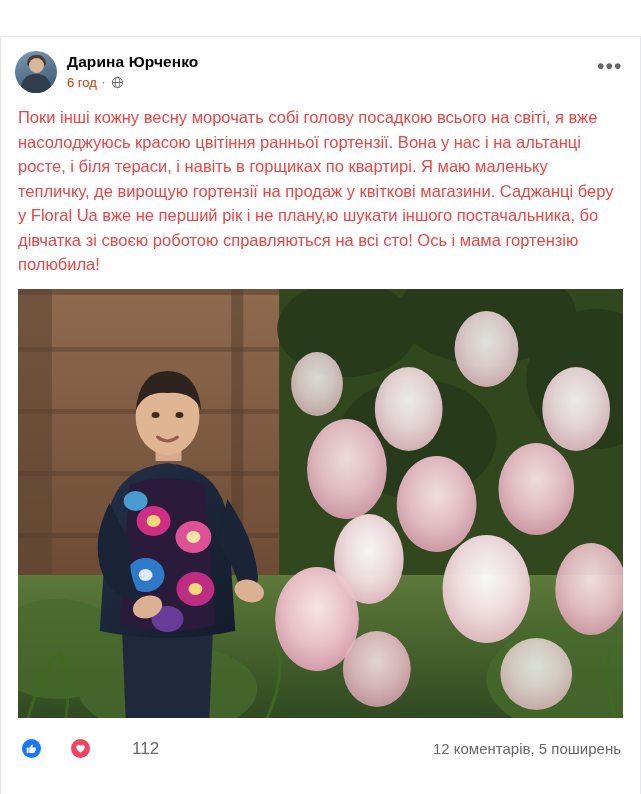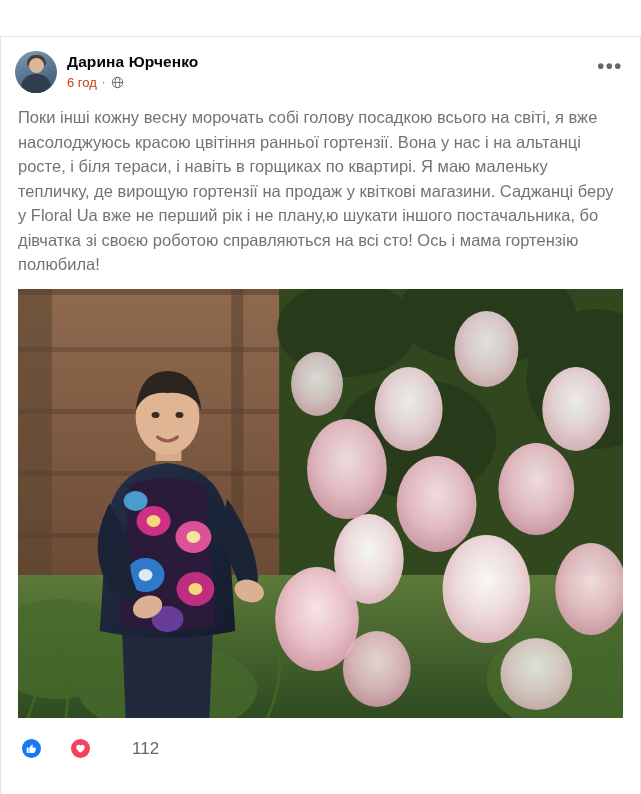--- a/index.html
+++ b/index.html
@@ -118,21 +118,21 @@
     font-size: 20px;
     letter-spacing: 1.5px;
     line-height: 14px;
     font-weight: bold;
   }
   
   .post-text {
     padding: 8px 17px 12px 17px;
     font-size: 16.5px;
     line-height: 24.5px;
-    color: #737373;
+    color: #ef4444;
     white-space: pre-wrap;
     word-wrap: break-word;
   }
   
   .post-photo {
     margin: 0 17px;
     height: 429px;
     position: relative;
     overflow: hidden;
     background: #6f7f55;
@@ -337,15 +337,16 @@
           <rect x="1" y="6.6" width="2.9" height="7.9" rx="0.6" fill="#ffffff"></rect>
         </svg>
       </span>
       <span class="reaction-badge badge-love">
         <svg viewBox="0 0 16 16" width="11" height="11" aria-hidden="true">
           <path d="M8 14S1.8 10.3 1.8 6.2C1.8 4 3.5 2.5 5.4 2.5c1.2 0 2.1.6 2.6 1.4.5-.8 1.4-1.4 2.6-1.4 1.9 0 3.6 1.5 3.6 3.7C14.2 10.3 8 14 8 14z" fill="#ffffff"></path>
         </svg>
       </span>
       <span class="reaction-count">112</span>
     </div>
+    <div class="footer-stats">12 коментарів, 5 поширень</div>
   </div>
 
 </div>
 
 </body></html>

